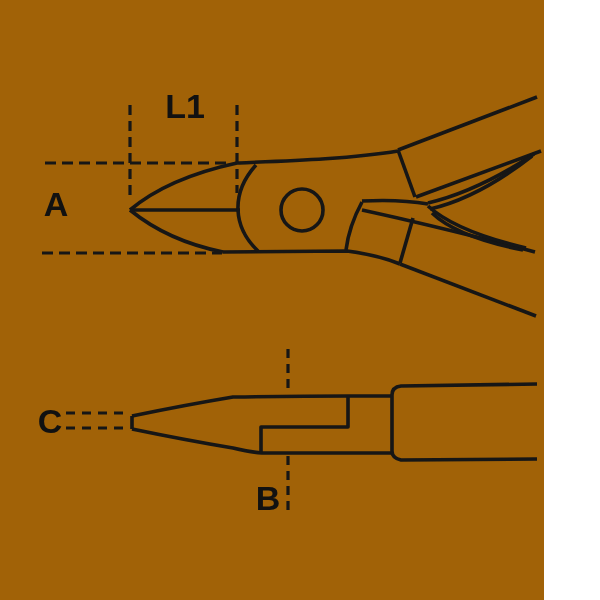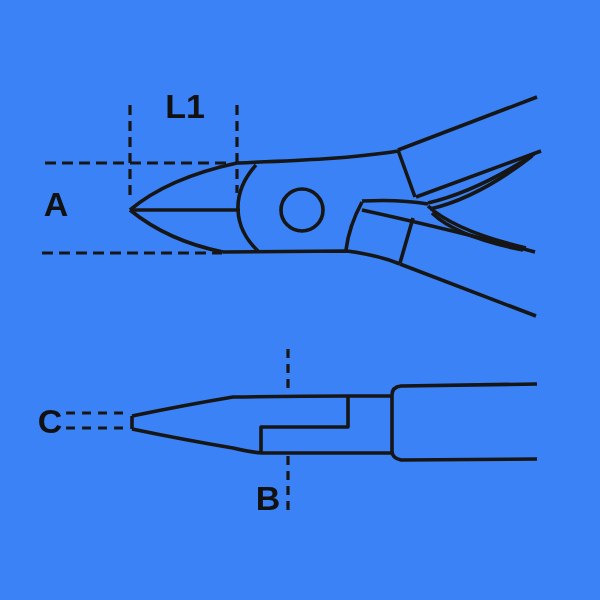--- a/index.html
+++ b/index.html
@@ -5,24 +5,24 @@
   html, body {
     margin: 0;
     padding: 0;
     background: #ffffff;
     width: 600px;
     height: 600px;
     overflow: hidden;
     font-family: "Liberation Sans", sans-serif;
   }
   .stage {
-    width: 600px;
+    width: 544px;
     height: 600px;
     position: relative;
-    background: #3b82f6;
+    background: #a16207;
   }
   svg {
     display: block;
   }
   .outline { fill: none; stroke-linejoin: round; stroke-linecap: butt; }
   .lw-main   { stroke-width: 3.6; }
   .lw-dash   { stroke-width: 3.2; }
   .dim-label {
     font-family: "Liberation Sans", sans-serif;
     font-weight: 700;

